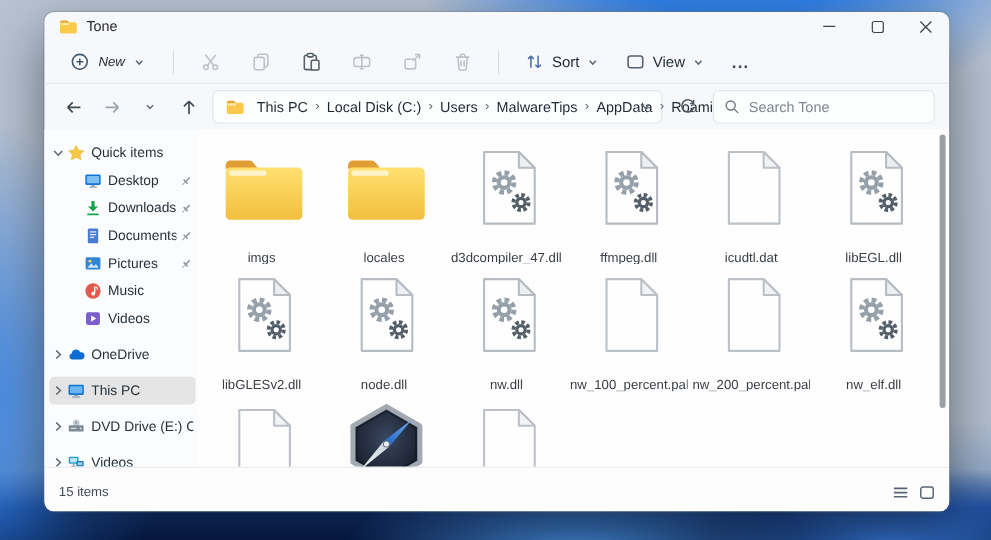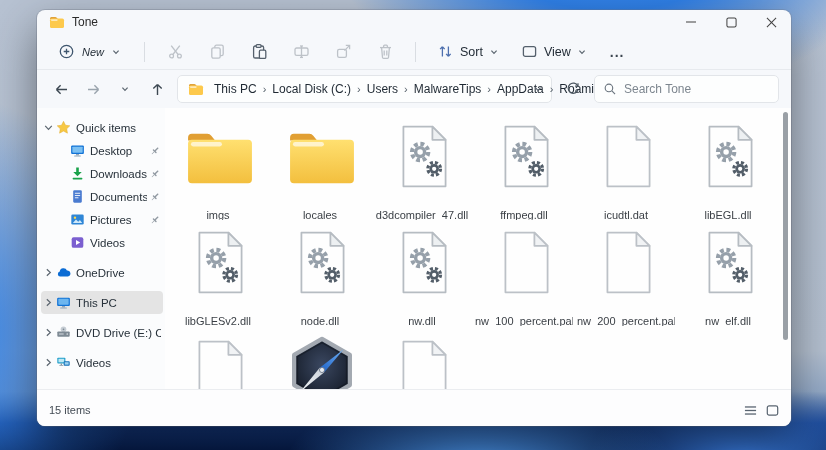--- a/index.html
+++ b/index.html
@@ -422,20 +422,33 @@
                 <rect x="4.7" y="7.6" width="6.6" height="1.9" rx=".95"></rect>
                 <rect x="7.55" y="9.5" width=".9" height="4.4"></rect>
               </g>
             </svg>
           </span>
   </div>
         <div class="sb-item child">
     <span class="sb-chevron ic" style="visibility: hidden;"></span>
     <span class="sb-ic ic">
             <svg xmlns="http://www.w3.org/2000/svg" viewBox="0 0 16 16" width="15" height="15">
+              <circle cx="8" cy="8" r="6.8" fill="#e25a4d"></circle>
+              <rect x="8.9" y="4.2" width="1.2" height="5.8" fill="#fff"></rect>
+              <circle cx="8.2" cy="10.4" r="1.7" fill="#fff"></circle>
+              <path d="M10.1 4.2 q2.3.6 1.6 2.7" fill="none" stroke="#fff" stroke-width="1"></path>
+            </svg>
+          </span>
+    <span class="sb-label">Music</span>
+
+  </div>
+        <div class="sb-item child">
+    <span class="sb-chevron ic" style="visibility: hidden;"></span>
+    <span class="sb-ic ic">
+            <svg xmlns="http://www.w3.org/2000/svg" viewBox="0 0 16 16" width="15" height="15">
               <rect x="1.8" y="2.4" width="12.4" height="11.2" rx="2" fill="#7b5fd0"></rect>
               <path d="M6.4 5.3 l4.5 2.7 -4.5 2.7 Z" fill="#fff"></path>
             </svg>
           </span>
     <span class="sb-label">Videos</span>
 
   </div>
         <div class="sb-item group">
     <span class="sb-chevron ic">
             <svg xmlns="http://www.w3.org/2000/svg" viewBox="0 0 12 12" width="11" height="11" fill="none" stroke="#5c6670" stroke-width="1.3">

